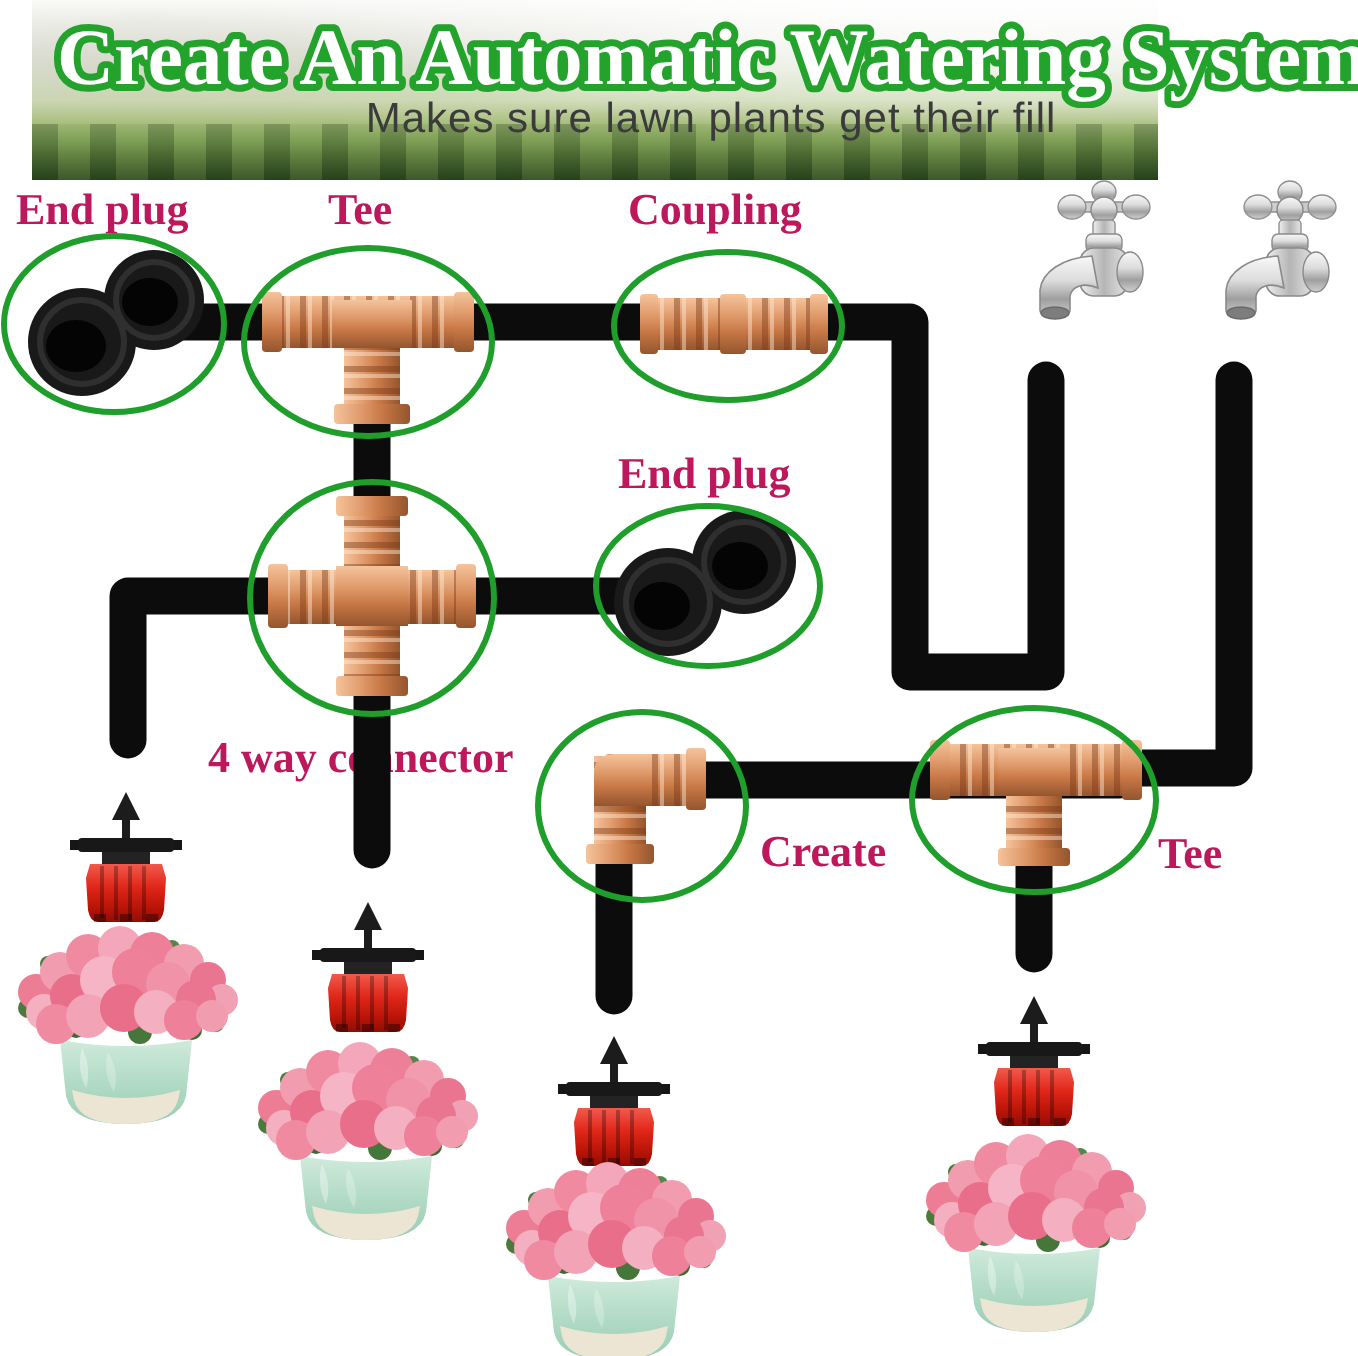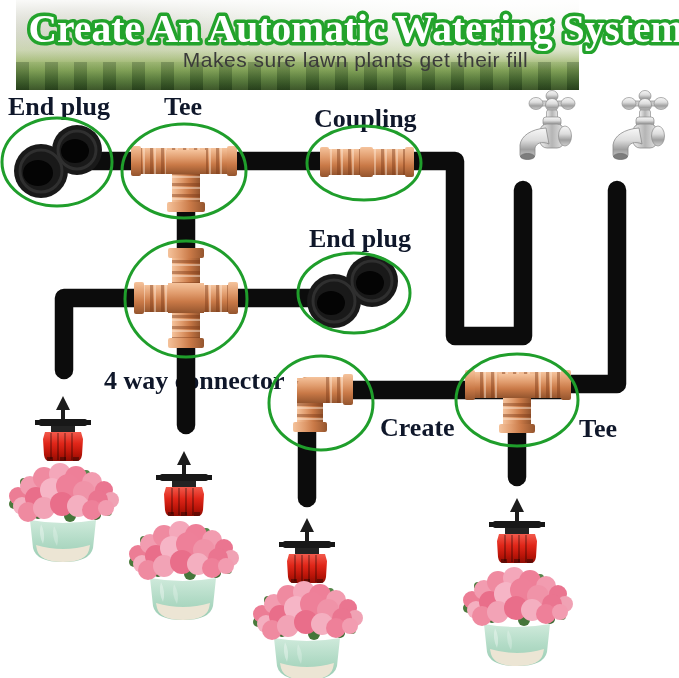--- a/index.html
+++ b/index.html
@@ -12,40 +12,40 @@
         repeating-linear-gradient(90deg, rgba(28,58,20,.30) 0 13px, rgba(122,160,82,.22) 13px 29px),
       linear-gradient(180deg, rgba(255,255,255,.88) 0%, rgba(255,255,255,0) 38%),
       radial-gradient(ellipse at 88% 0%, rgba(255,255,255,.85), rgba(255,255,255,0) 55%),
       radial-gradient(ellipse at 10% 10%, rgba(120,110,90,.25), rgba(255,255,255,0) 45%),
       linear-gradient(180deg,#e9ece4 0%,#e3e8d9 38%,#cfdab6 56%,#aabf80 68%,#82a058 78%,#5d7d40 86%,#42602e 93%,#2c421f 100%);
   }
   .title-svg{position:absolute;left:0;top:2px;width:679px;height:52px;}
   .subtitle{position:absolute;left:0;top:48px;width:679px;text-align:center;
     font-size:21px;letter-spacing:.5px;color:#3b3b3b;}
   
-  .lbl{position:absolute;z-index:1;color:#0f172a;font-family:"Liberation Serif",serif;
-       font-weight:bold;font-size:26px;white-space:nowrap;}
+  .lbl{position:absolute;z-index:1;color:#be185d;font-family:"Liberation Serif",serif;
+       font-weight:bold;font-size:22px;white-space:nowrap;}
   .diagram{position:absolute;left:0;top:0;width:679px;height:678px;z-index:2;}
 </style>
 </head>
 <body>
 
 <div class="stage">
 
   <div class="header">
     <svg class="title-svg" viewBox="0 0 679 52">
       <text x="340" y="40" text-anchor="middle" textLength="655" lengthAdjust="spacingAndGlyphs" font-family="Liberation Serif, serif" font-weight="bold" font-size="40" fill="#23a32c" stroke="#23a32c" stroke-width="7" stroke-linejoin="round">Create An Automatic Watering System</text>
       <text x="340" y="40" text-anchor="middle" textLength="655" lengthAdjust="spacingAndGlyphs" font-family="Liberation Serif, serif" font-weight="bold" font-size="40" fill="#ffffff">Create An Automatic Watering System</text>
     </svg>
     <div class="subtitle">Makes sure lawn plants get their fill</div>
   </div>
 
   <div class="lbl" style="left:8px;top:92px">End plug</div>
   <div class="lbl" style="left:164px;top:92px">Tee</div>
-  <div class="lbl" style="left:314px;top:104px">Coupling</div>
+  <div class="lbl" style="left:314px;top:92px">Coupling</div>
   <div class="lbl" style="left:309px;top:224px">End plug</div>
   <div class="lbl" style="left:104px;top:366px">4 way connector</div>
   <div class="lbl" style="left:380px;top:413px">Create</div>
   <div class="lbl" style="left:579px;top:414px">Tee</div>
 
   <svg class="diagram" viewBox="0 0 679 678">
     <defs>
       <linearGradient id="copperV" x1="0" y1="0" x2="0" y2="1">
         <stop offset="0" stop-color="#f5c39c"></stop>
           <stop offset=".35" stop-color="#e09b6c"></stop>

